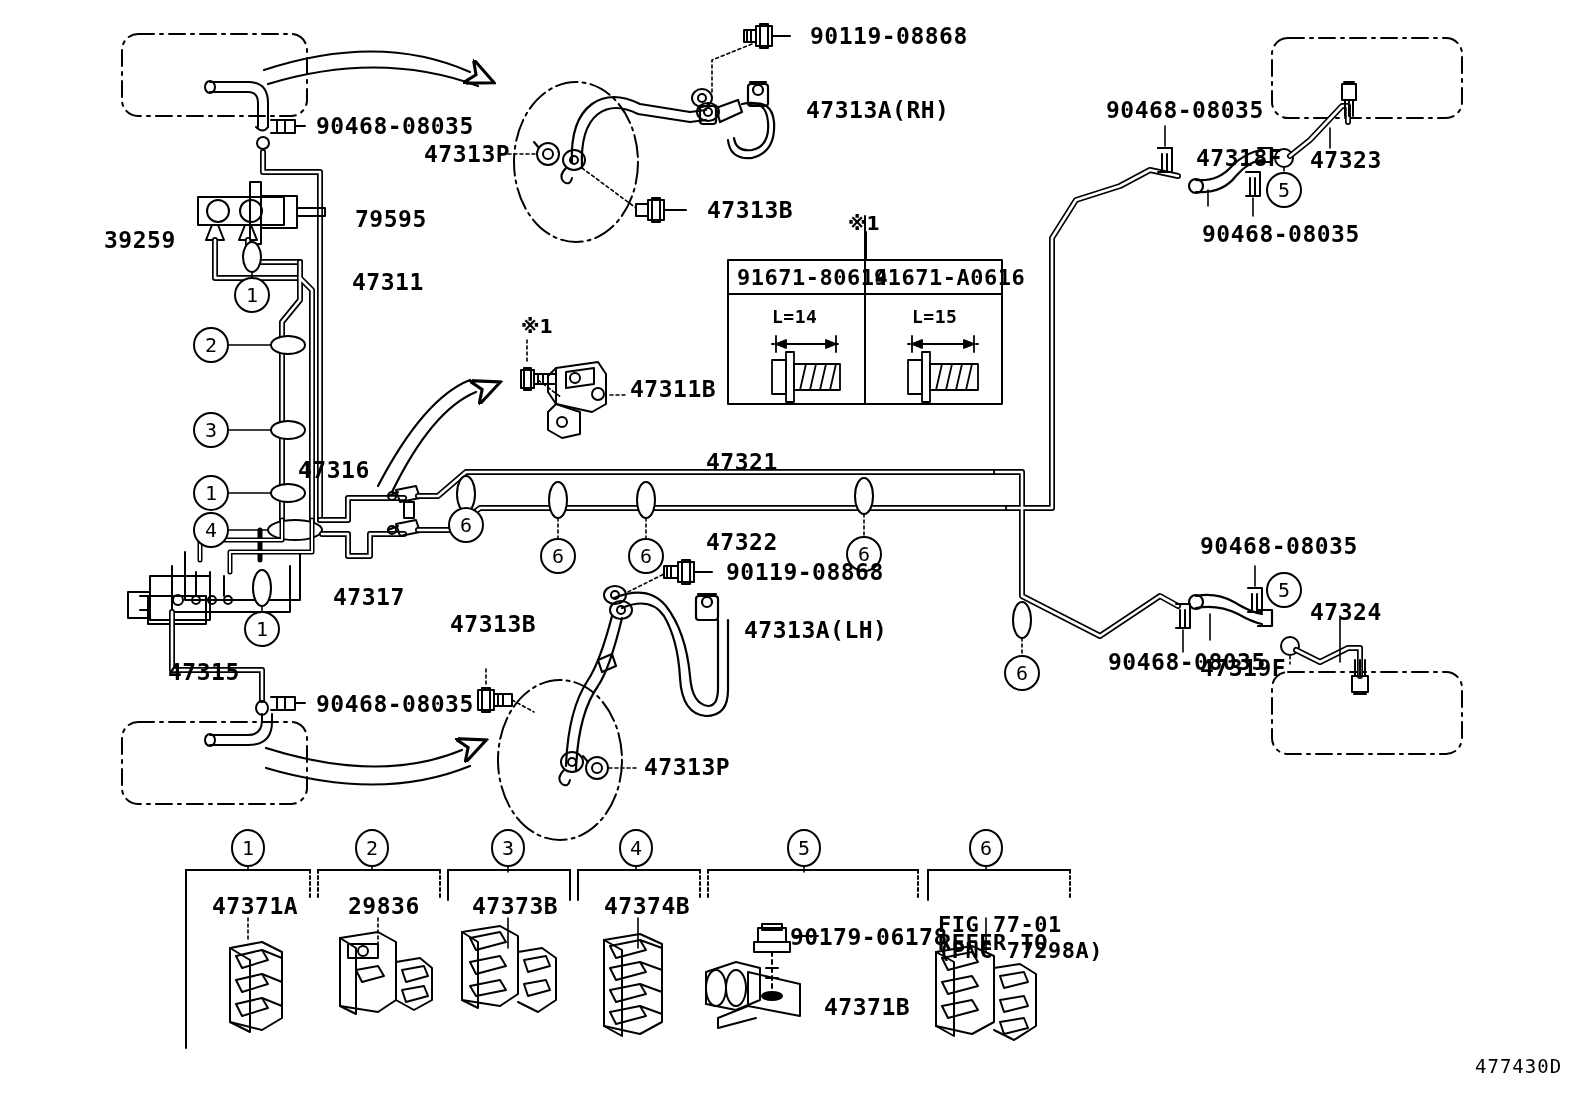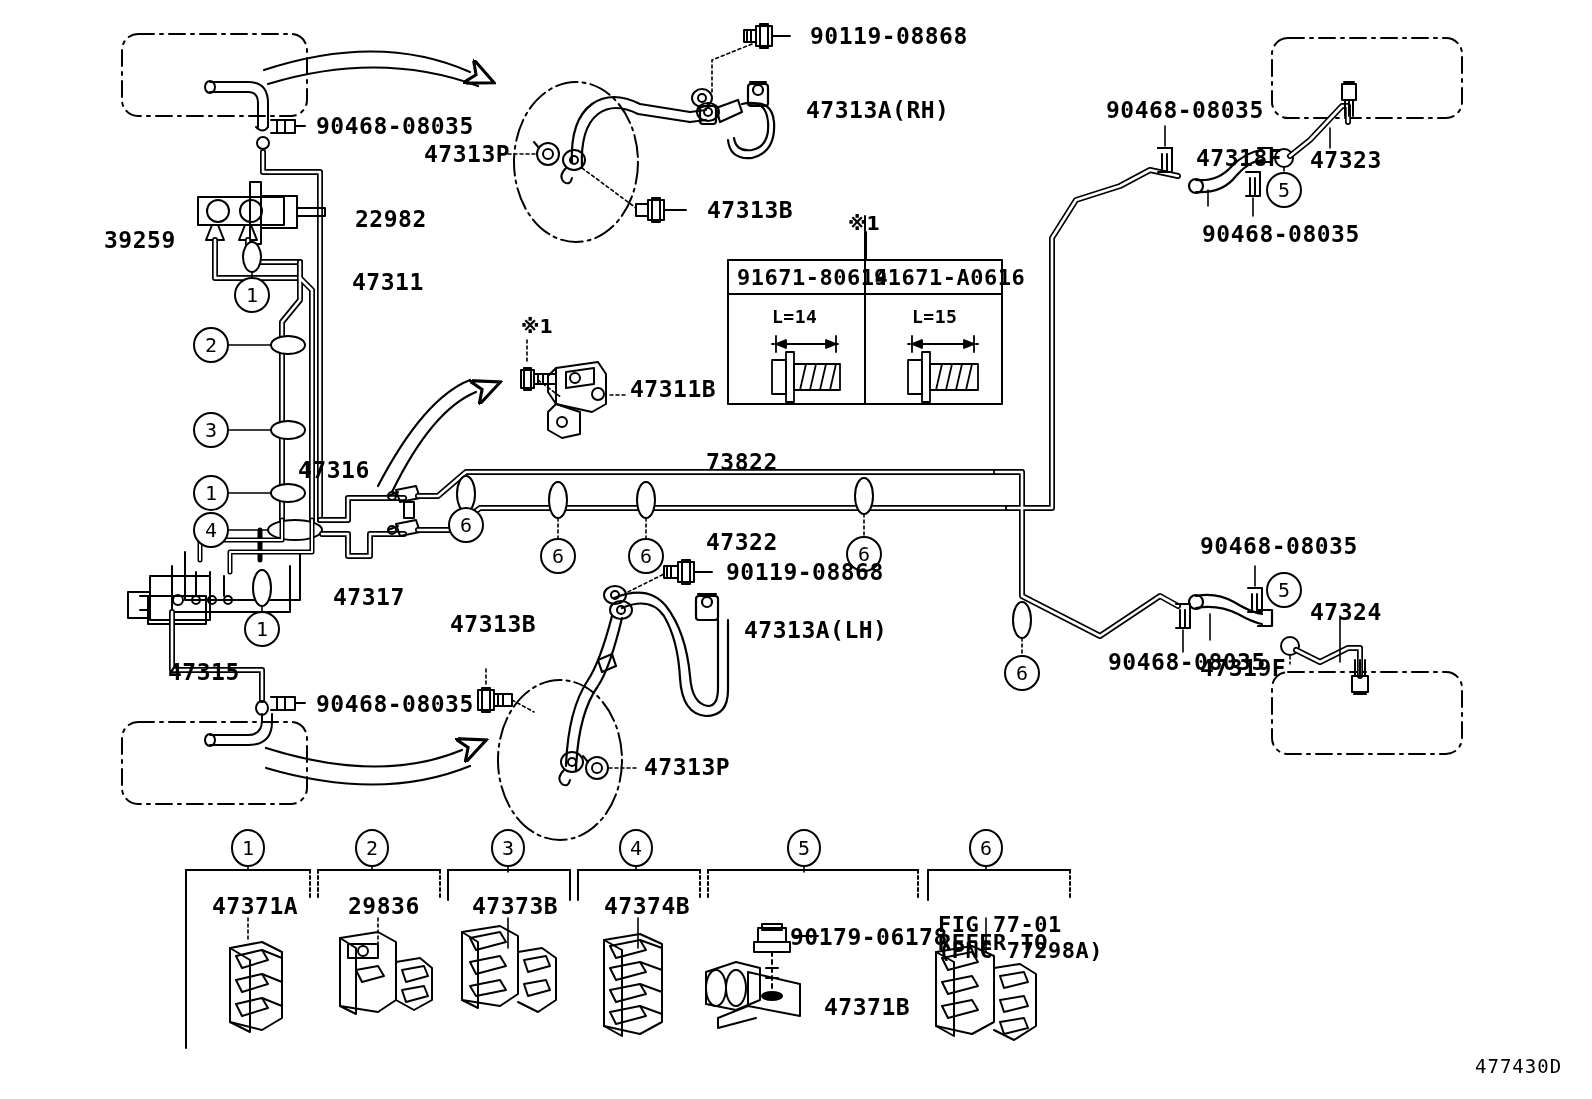--- a/index.html
+++ b/index.html
@@ -615,37 +615,37 @@
         <path d="M1000,1000 L1024,996 L1028,1006 L1004,1012 Z"></path>
         <path d="M1000,1022 L1024,1018 L1028,1028 L1004,1034 Z"></path>
       </g>
 
       <path d="M866,232 L866,260" stroke-width="2"></path>
 
     </g>
   </svg>
 
   <div class="lbl" style="left:316px;top:114px;">90468-08035</div>
-  <div class="lbl" style="left:355px;top:207px;">22982</div>
+  <div class="lbl" style="left:355px;top:207px;">79595</div>
   <div class="lbl" style="left:104px;top:228px;">39259</div>
   <div class="lbl" style="left:352px;top:270px;">47311</div>
   <div class="lbl" style="left:298px;top:458px;">47316</div>
   <div class="lbl" style="left:333px;top:585px;">47317</div>
   <div class="lbl" style="left:168px;top:660px;">47315</div>
   <div class="lbl" style="left:316px;top:692px;">90468-08035</div>
 
   <div class="lbl" style="left:810px;top:24px;">90119-08868</div>
   <div class="lbl" style="left:806px;top:98px;">47313A(RH)</div>
   <div class="lbl" style="left:424px;top:142px;">47313P</div>
   <div class="lbl" style="left:707px;top:198px;">47313B</div>
 
   <div class="star" style="left:521px;top:315px;">※1</div>
   <div class="lbl" style="left:630px;top:377px;">47311B</div>
 
-  <div class="lbl" style="left:706px;top:450px;">73822</div>
+  <div class="lbl" style="left:706px;top:450px;">47321</div>
   <div class="lbl" style="left:706px;top:530px;">47322</div>
 
   <div class="lbl" style="left:726px;top:560px;">90119-08868</div>
   <div class="lbl" style="left:744px;top:618px;">47313A(LH)</div>
   <div class="lbl" style="left:450px;top:612px;">47313B</div>
   <div class="lbl" style="left:644px;top:755px;">47313P</div>
 
   <div class="lbl" style="left:1106px;top:98px;">90468-08035</div>
   <div class="lbl" style="left:1196px;top:103px;margin-top:43px;">47318F</div>
   <div class="lbl" style="left:1202px;top:222px;">90468-08035</div>

